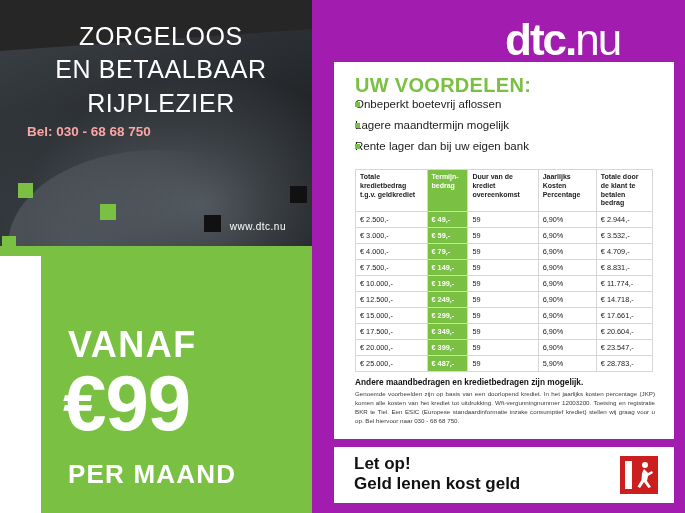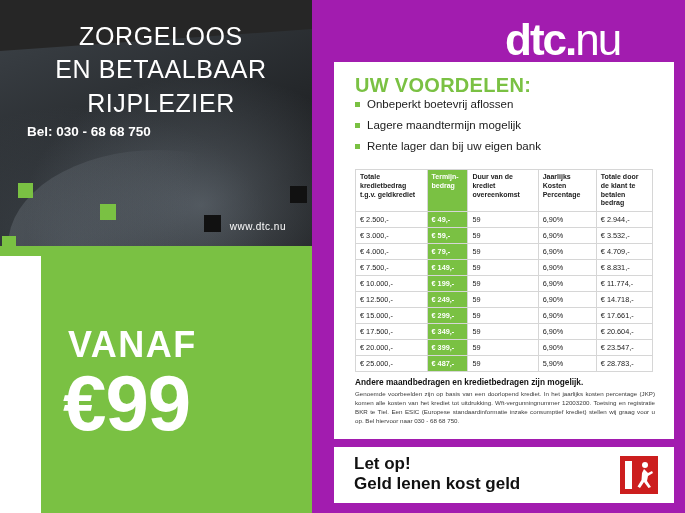--- a/index.html
+++ b/index.html
@@ -58,21 +58,21 @@
     letter-spacing: 0.6px;
     line-height: 1.33;
     text-transform: uppercase;
     z-index: 4;
     text-align: center;
   }
   .headline div { white-space: nowrap; }
   .phone {
     position: absolute;
     left: 27px; top: 124px;
-    color: #ffffff;
+    color: #fca5a5;
     font-size: 13.5px;
     font-weight: bold;
     z-index: 4;
   }
   .site-url {
     position: absolute;
     right: 26px; top: 221px;
     color: #ffffff;
     font-size: 10px;
     letter-spacing: 0.5px;
@@ -154,21 +154,20 @@
     font-weight: bold;
     letter-spacing: 0.3px;
   }
   .voordelen-list {
     position: absolute;
     left: 21px; top: 36px;
     list-style: none;
   }
   .voordelen-list li {
     position: relative;
-    padding-left: 12px;
     margin-bottom: 9px;
     font-size: 11.5px;
     color: #1c1c1c;
   }
   .voordelen-list li:before {
     content: "";
     position: absolute;
     left: 0; top: 4px;
     width: 5px; height: 5px;
     background: #7ac143;
@@ -286,20 +285,21 @@
       <span class="sq g sq1"></span>
       <span class="sq g sq2"></span>
       <span class="sq b sq3"></span>
       <span class="sq b sq4"></span>
       <span class="sq g sq5"></span>
     </div>
     <div class="left-accent-bar"></div>
     <div class="left-bottom">
       <div class="vanaf">VANAF</div>
       <div class="bigprice">€99</div>
+      <div class="permaand">PER MAAND</div>
     </div>
   </div>
 
   <div class="right-panel">
 
     <div class="logo">
       <span>dtc</span><span class="dot">.</span><span class="nu">nu</span>
     </div>
 
     <div class="white-card">

